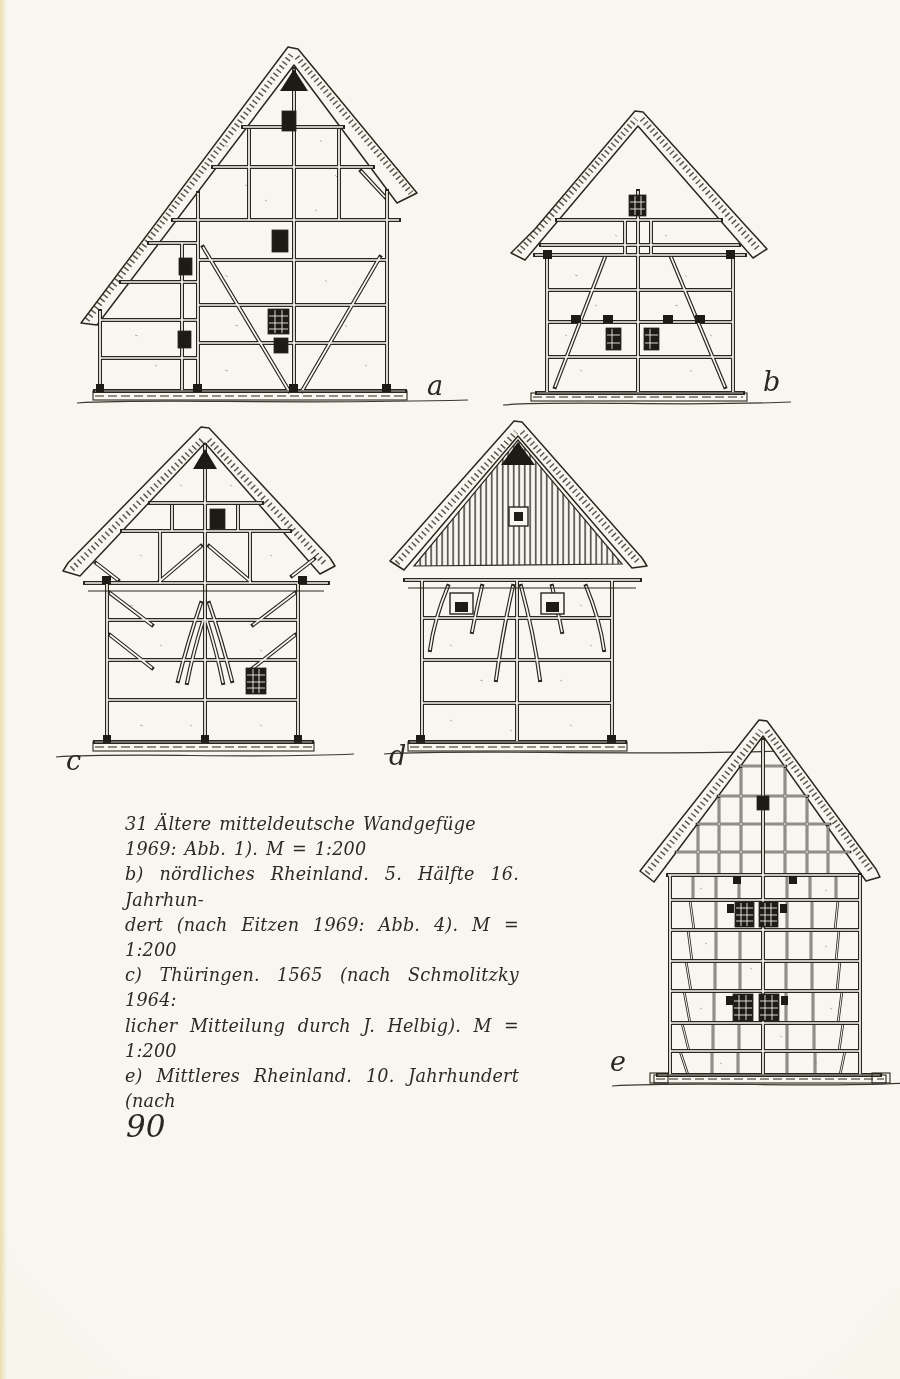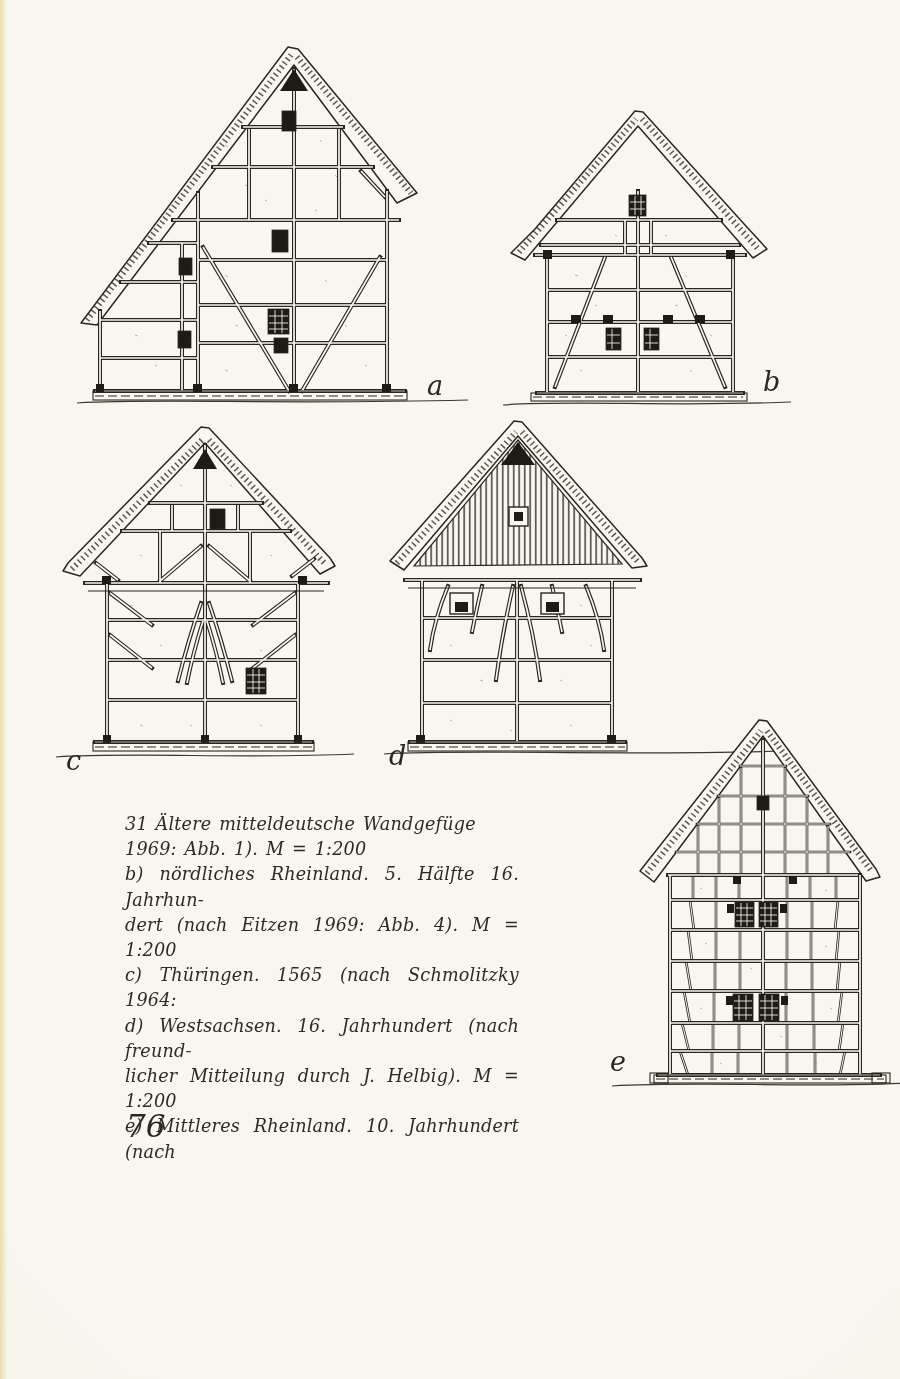--- a/index.html
+++ b/index.html
@@ -272,19 +272,18 @@
     </svg>
   </div>
   <span class="lbl" style="left:610px;top:1048px">e</span>
 
   <div class="caption">
     <div class="ln">31 Ältere mitteldeutsche Wandgefüge</div>
     <div class="ln">1969: Abb. 1). M = 1:200</div>
     <div class="ln j">b) nördliches Rheinland. 5. Hälfte 16. Jahrhun-</div>
     <div class="ln j">dert (nach Eitzen 1969: Abb. 4). M = 1:200</div>
     <div class="ln j">c) Thüringen. 1565 (nach Schmolitzky 1964:</div>
-    <div class="ln j">d) Westsachsen. 16. Jahrhundert (nach freund-</div>
     <div class="ln j">licher Mitteilung durch J. Helbig). M = 1:200</div>
     <div class="ln j">e) Mittleres Rheinland. 10. Jahrhundert (nach</div>
   </div>
 
-  <div class="pageno">76</div>
+  <div class="pageno">90</div>
 </div>
 
 </body></html>

